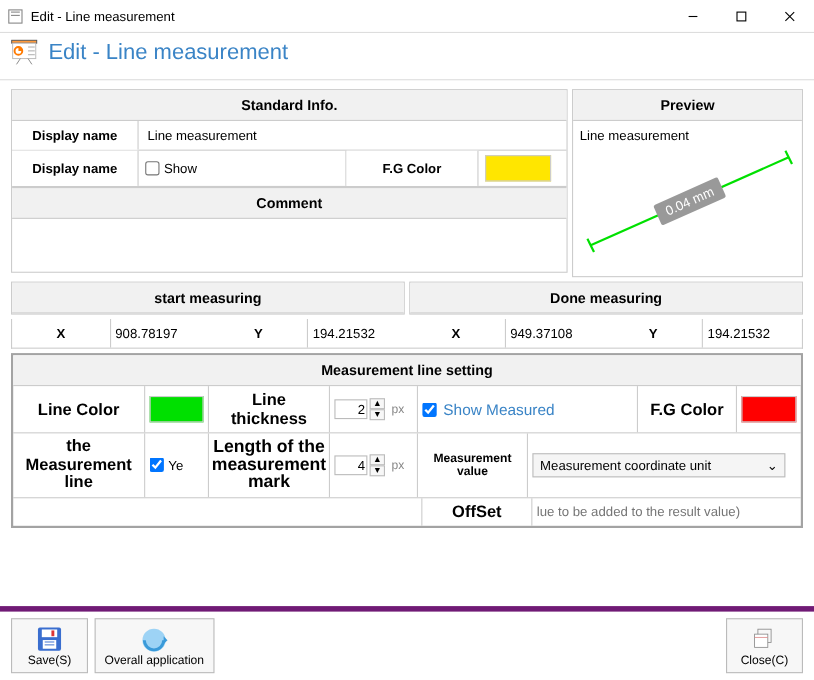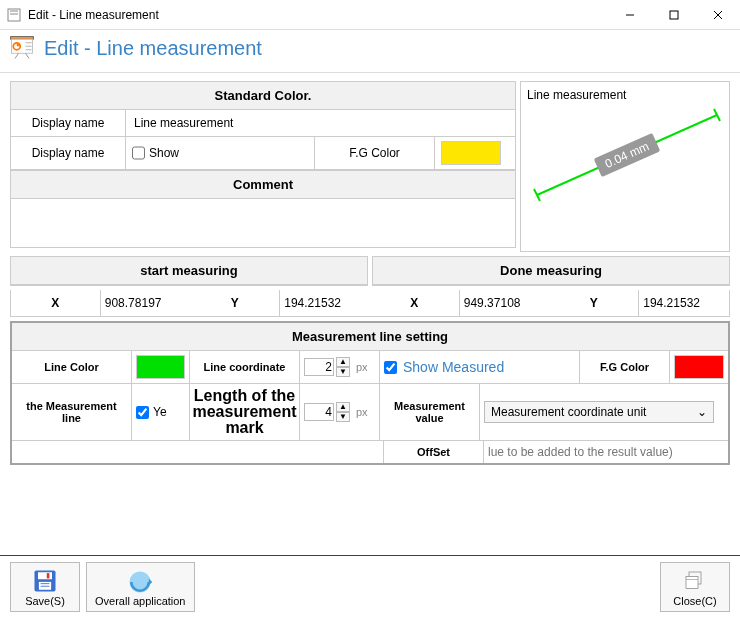--- a/index.html
+++ b/index.html
@@ -12,21 +12,21 @@
   .header { padding: 4px 8px 10px; display: flex; align-items: center; gap: 8px; border-bottom: 1px solid #ddd; }
   .header-title { color: #3a84c6; font-size: 20px; font-weight: 400; }
   .app-icon { width: 28px; height: 28px; }
 
   .content { padding: 8px 10px; }
   .section { border: 1px solid #ccc; margin-bottom: 4px; }
   .section-title { background: #f1f1f1; text-align: center; font-weight: bold; padding: 6px; font-size: 13px; border-bottom: 1px solid #ccc; }
 
   .row { display: flex; border-bottom: 1px solid #ccc; }
   .row:last-child { border-bottom: none; }
-  .cell-label { background: #fff; border-right: 1px solid #ccc; padding: 6px 8px; font-weight: normal; font-size: 12px; display: flex; align-items: center; justify-content: center; text-align: center; }
+  .cell-label { background: #fff; border-right: 1px solid #ccc; padding: 6px 8px; font-weight: bold; font-size: 12px; display: flex; align-items: center; justify-content: center; text-align: center; }
   .cell-value { padding: 4px 6px; display: flex; align-items: center; flex: 1; }
   .cell-value input[type=text] { border: none; width: 100%; outline: none; font-size: 12px; padding: 2px; }
   .checkbox-cell { display: flex; gap: 4px; }
   .color-swatch { width: 60px; height: 24px; border: 1px solid #ccc; }
   .yellow { background: #ffe600; }
   .green { background: #00e000; }
   .red { background: #f00; }
 
   .top-flex { display: flex; gap: 4px; }
   .top-left { flex: 1; }
@@ -38,33 +38,33 @@
   .coords-row { display: flex; border: 1px solid #ccc; border-top: none; }
   .coord-cell { flex: 1; display: flex; }
   .coord-lbl { width: 50%; display:flex; align-items:center; justify-content:center; font-weight:bold; padding:6px; border-right:1px solid #ccc; }
   .coord-val { width: 50%; display:flex; align-items:center; padding:6px 4px; border-right:1px solid #ccc;}
   .coord-val:last-child{border-right:none;}
   .coord-val input { border:none; width:100%; font-size:12px; outline:none; text-align:left; }
 
   .meas-setting { border:2px solid #a3a3a3; }
   .ms-row { display:flex; border-bottom:1px solid #ccc; }
   .ms-row:last-child{border-bottom:none;}
-  .ms-lbl { width:120px; display:flex; align-items:center; justify-content:center; font-weight:bold; padding:4px; border-right:1px solid #ccc; text-align:center; font-size:11px; }
+  .ms-lbl { width:120px; display:flex; align-items:center; justify-content:center; font-weight:bold; padding:4px; border-right:1px solid #ccc; text-align:center; font-size:15px; }
   .ms-val { display:flex; align-items:center; padding:4px; border-right:1px solid #ccc; }
   .spinner { display:flex; align-items:center; gap:2px; }
   .spinner input { width: 30px; border:1px solid #bbb; font-size:12px; padding:1px; text-align:right;}
   .spin-btns { display:flex; flex-direction:column;}
   .spin-btn { width:14px; height:10px; font-size:8px; border:1px solid #bbb; background:#f7f7f7; display:flex; align-items:center; justify-content:center; line-height:1;}
   .unit { color:#888; font-size:11px; margin-left:4px;}
 
   .show-measured{ color:#3a84c6; font-size:14px; font-weight:normal;}
   .select-box{ border:1px solid #bbb; background:#f5f5f5; padding:3px 6px; font-size:12px; display:flex; justify-content:space-between; width:230px;}
   .placeholder-input{ border:none; color:#999; font-size:12px; width:230px; outline:none;}
 
-  .footer { position:absolute; bottom:0; left:0; right:0; display:flex; padding:6px 10px; gap:6px; border-top:1px solid #701a75; background:#fff;}
+  .footer { position:absolute; bottom:0; left:0; right:0; display:flex; padding:6px 10px; gap:6px; border-top:5px solid #701a75; background:#fff;}
   .tool-btn { border:1px solid #bbb; padding:4px 8px; display:flex; flex-direction:column; align-items:center; justify-content:center; font-size:11px; min-width:70px; background:#f7f7f7; }
   .tool-btn .ico { width:28px; height:28px; display:flex; align-items:center; justify-content:center;}
   .spacer{flex:1;}
 
   svg { overflow: visible; }
 </style>
 </head>
 <body>
 
 <div class="titlebar">
@@ -105,21 +105,21 @@
     <line x1="20" y1="22" x2="24" y2="28" stroke="#888"></line>
   </svg>
   <div class="header-title">Edit - Line measurement</div>
 </div>
 
 <div class="content">
 
   <div class="top-flex">
     <div class="top-left">
       <div class="section">
-        <div class="section-title">Standard Color.</div>
+        <div class="section-title">Standard Info.</div>
         <div class="row">
           <div class="cell-label" style="width:115px">Display name</div>
           <div class="cell-value" style="flex:1">
             <input type="text" value="Line measurement" style="">
           </div>
         </div>
         <div class="row">
           <div class="cell-label" style="width:115px">Display name</div>
           <div class="cell-value" style="width:120px; border-right:1px solid #ccc">
             <label class="checkbox-cell">
@@ -136,20 +136,21 @@
         <div class="row" style="height:48px">
           <div class="cell-value">
             <input type="text" value="" style="">
           </div>
         </div>
       </div>
     </div>
 
     <div class="top-right">
       <div class="section" style="height:100%">
+        <div class="section-title">Preview</div>
         <div class="preview-box">
           <div class="preview-title-inside">Line measurement</div>
           <svg width="195" height="110" style="position:absolute; bottom:4px; left:6px;">
             <line x1="10" y1="95" x2="190" y2="15" stroke="#00e000" stroke-width="2"></line>
             <line x1="7" y1="89" x2="13" y2="101" stroke="#00e000" stroke-width="2"></line>
             <line x1="187" y1="9" x2="193" y2="21" stroke="#00e000" stroke-width="2"></line>
             <g transform="translate(100,55) rotate(-24)">
               <rect x="-32" y="-10" width="64" height="20" fill="#999" rx="2"></rect>
               <text x="0" y="4" text-anchor="middle" fill="#fff" font-size="12">0.04 mm</text>
             </g>
@@ -195,21 +196,21 @@
   </div>
 
   <div class="meas-setting" style="margin-top:4px">
     <div class="section-title">Measurement line setting</div>
 
     <div class="ms-row">
       <div class="ms-lbl">Line Color</div>
       <div class="ms-val" style="width:58px">
           <div class="color-swatch green" style="width:50px"></div>
         </div>
-      <div class="ms-lbl" style="width:110px">Line coordinate</div>
+      <div class="ms-lbl" style="width:110px">Line thickness</div>
       <div class="ms-val" style="width:80px">
         <div class="spinner">
           <input value="2" style="">
           <div class="spin-btns">
             <div class="spin-btn">▲</div>
             <div class="spin-btn">▼</div>
           </div>
           <span class="unit">px</span>
         </div>
       </div>

